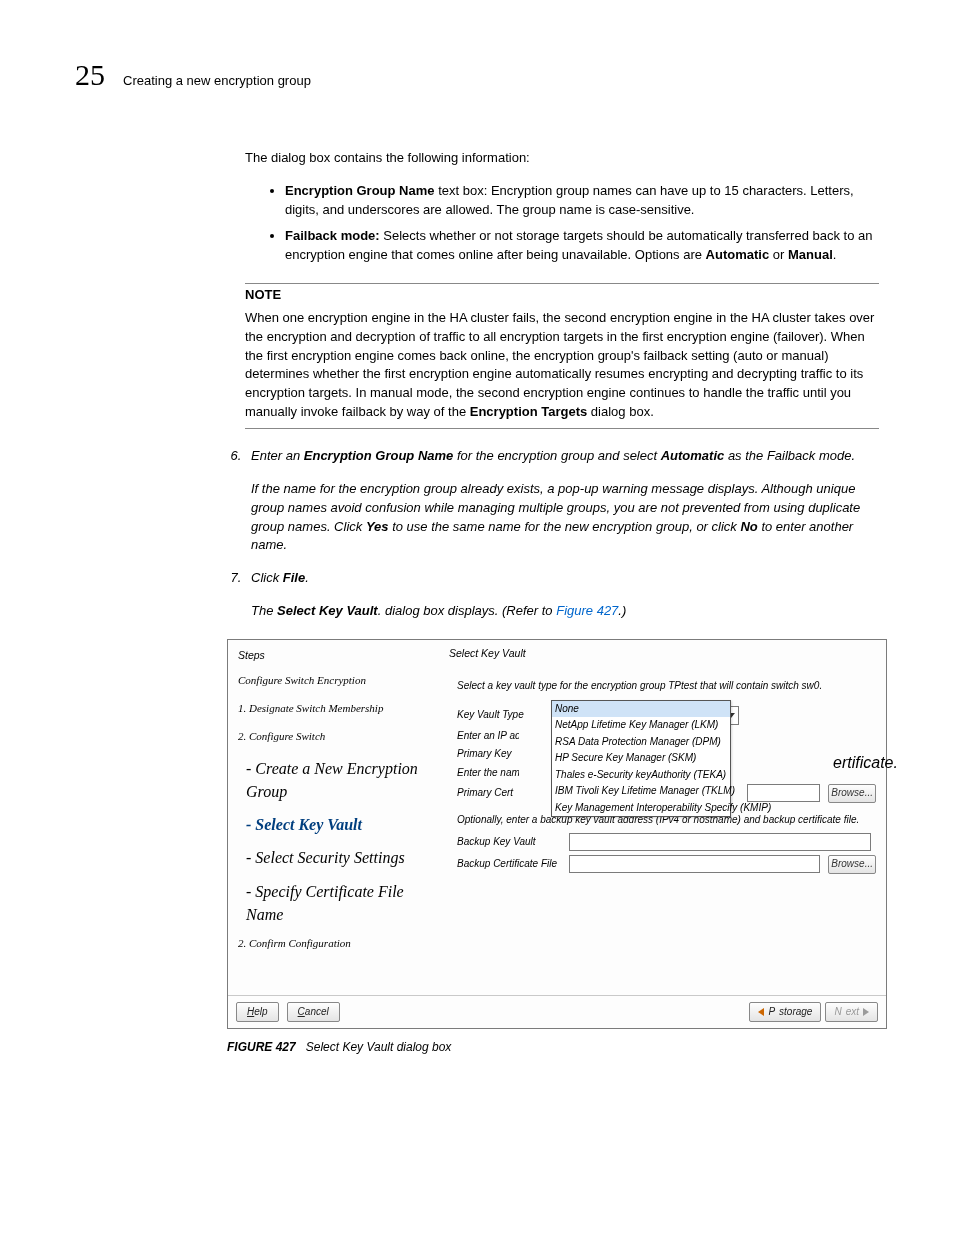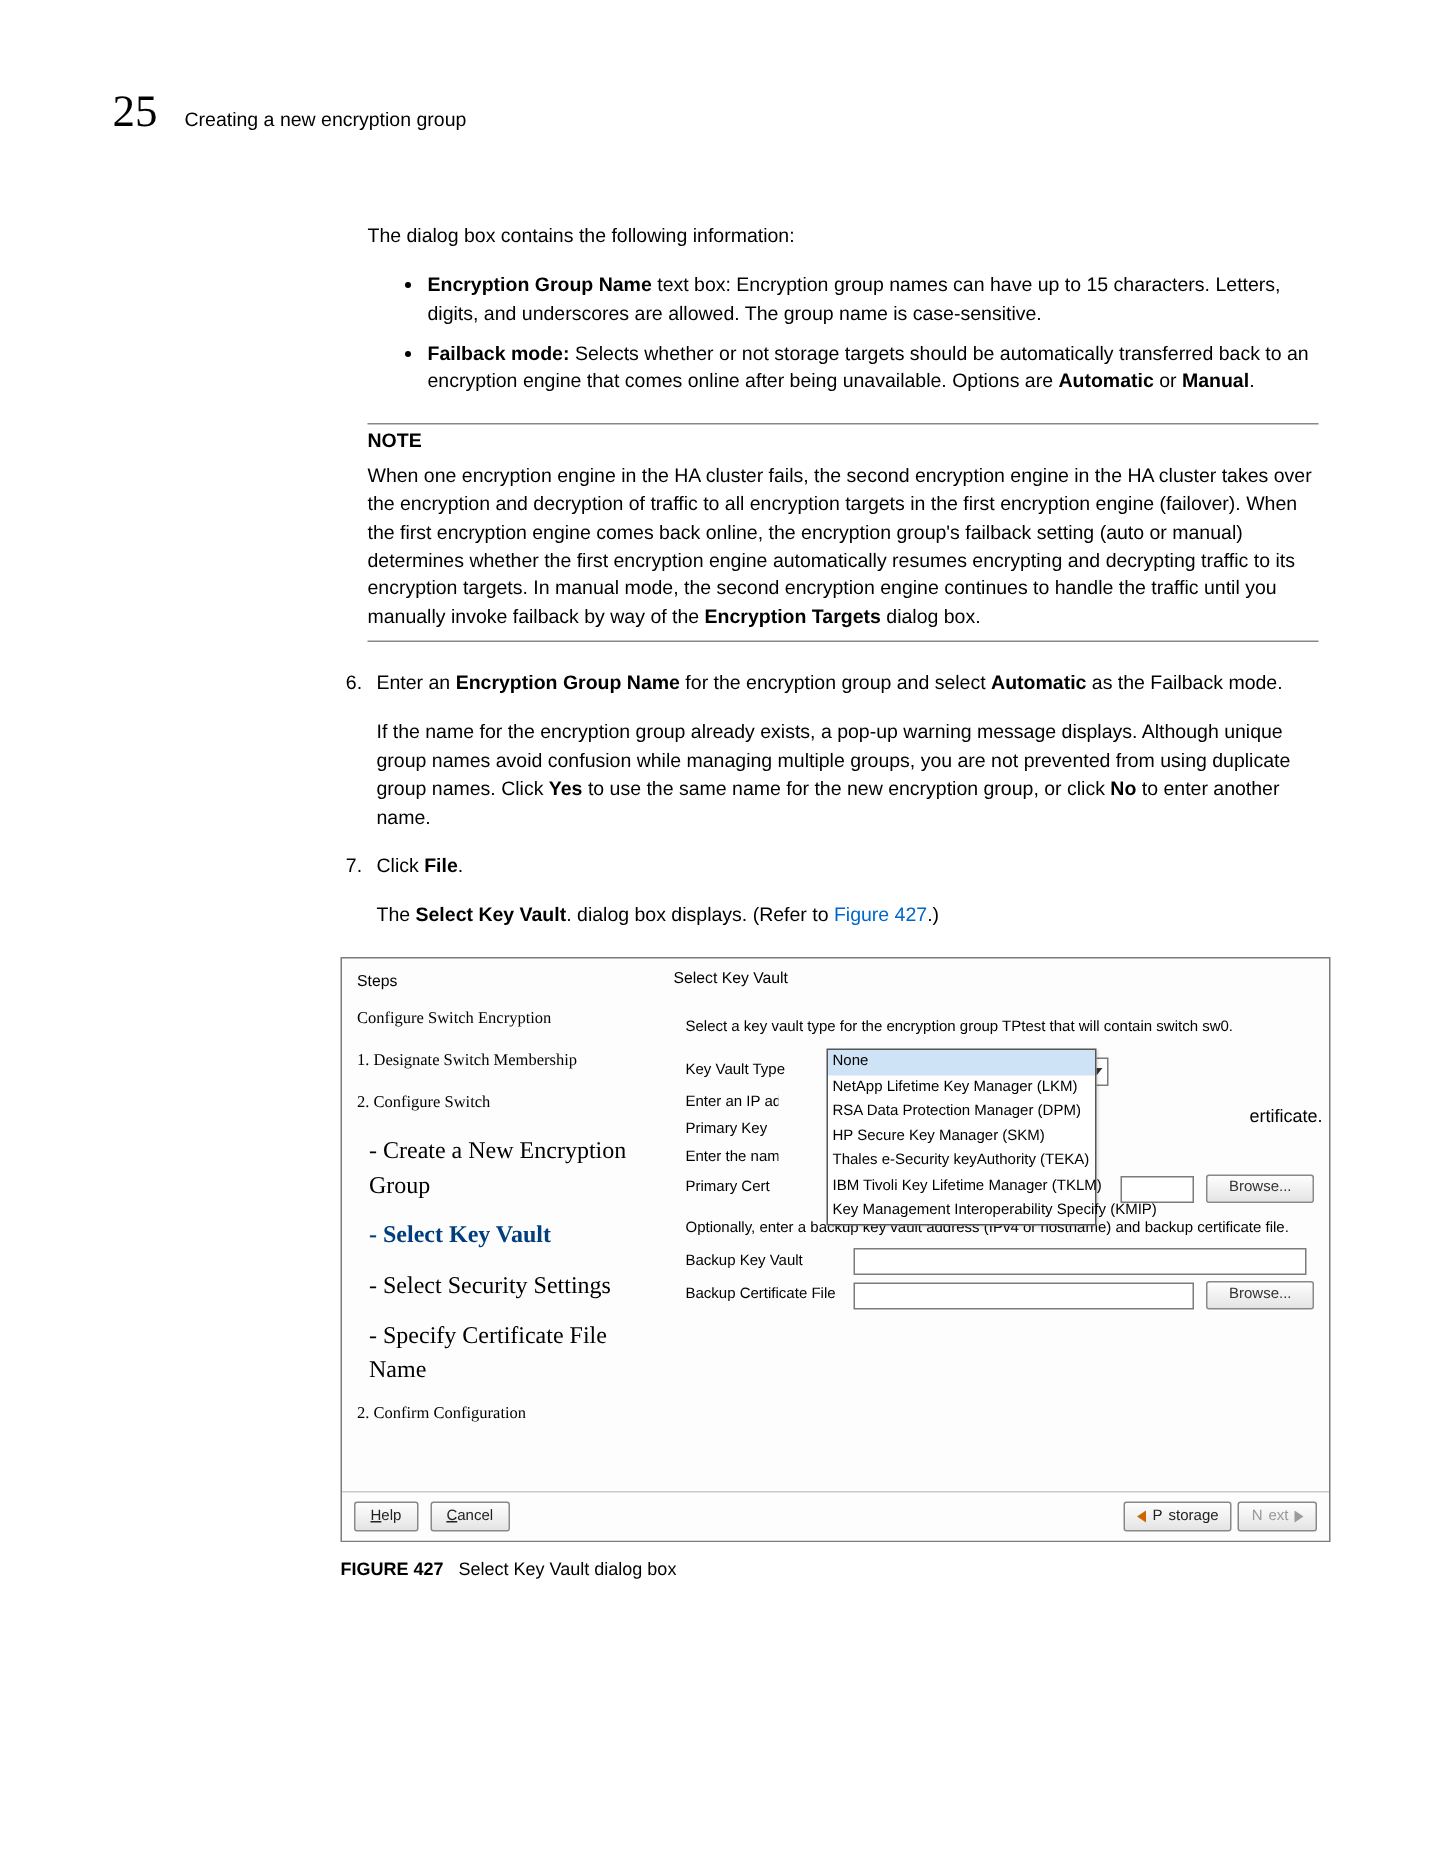--- a/index.html
+++ b/index.html
@@ -51,20 +51,21 @@
     border: none;
     border-top: 1px solid #888;
     margin: 6px 0 18px 0;
   }
 
   ol.steps {
     list-style: decimal;
     margin: 16px;
     padding-left: 0;
     margin-left: -24px;
+    font-style: italic;
   }
   ol.steps > li {
     margin-left: 24px;
     padding-left: 6px;
     margin-bottom: 14px;
   }
   ol.steps > li::marker { font-size: 13px; }
 
   .figure-link { color: #0066cc; text-decoration: none; }
 
@@ -145,43 +146,43 @@
     border: 1px solid #7b7b7b;
     background: #fff;
     flex: 1;
     min-width: 0;
   }
 
   .browse-btn {
     display: inline-block;
     font-family: Tahoma, Arial, sans-serif;
     font-size: 10px;
-    padding: 1px 14px;
+    padding: 1px 2px;
     border: 1px solid #888;
     background: linear-gradient(#fefefe, #e4e4e4);
     border-radius: 2px;
     margin-left: 4px;
     color: #333;
   }
 
   .cert-row {
     display: flex;
     align-items: center;
     margin: 0 0 4px 8px;
     font-size: 10px;
   }
   .cert-row .truncated {
     white-space: nowrap;
     overflow: hidden;
   }
   .cert-right-label {
     position: absolute;
     left: 390px;
-    top: 97px;
-    font-size: 12px;
+    top: 111px;
+    font-size: 16px;
   }
   .optional-text {
     margin: 10px 0 6px 8px;
     font-size: 10px;
   }
 
   .ss-footer {
     position: absolute;
     left: 0; right: 0; bottom: 0;
     height: 32px;

